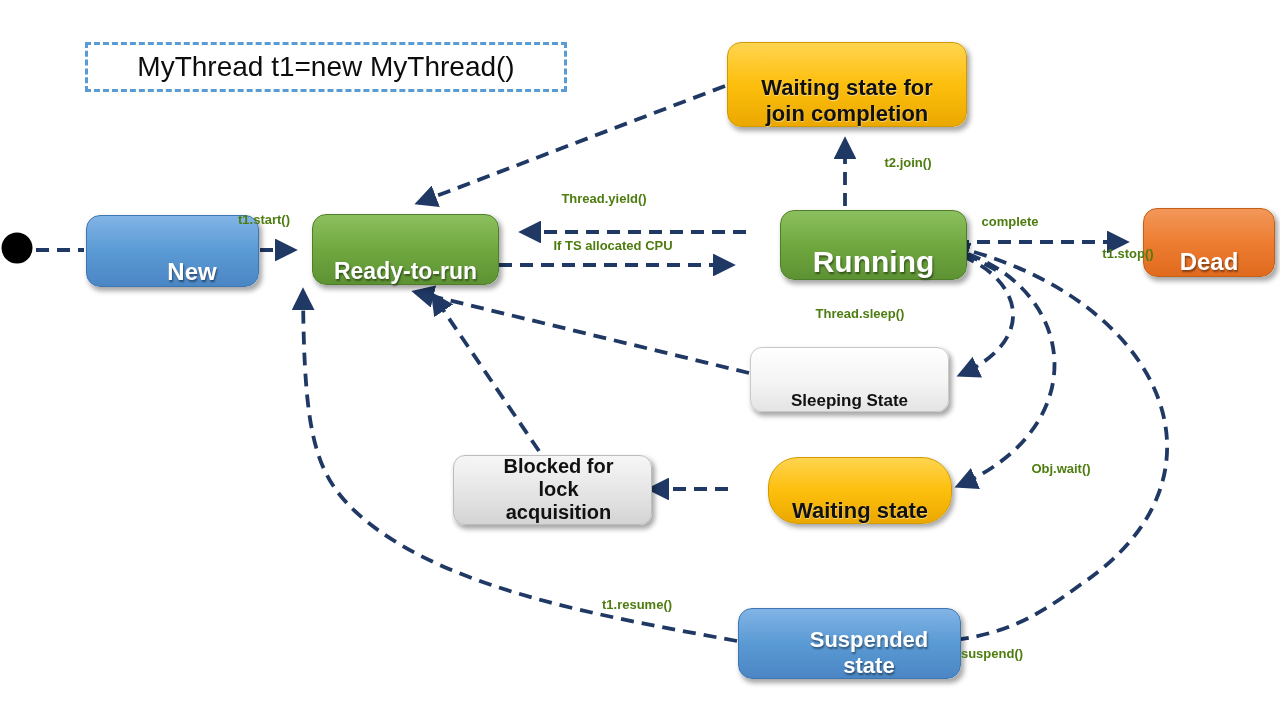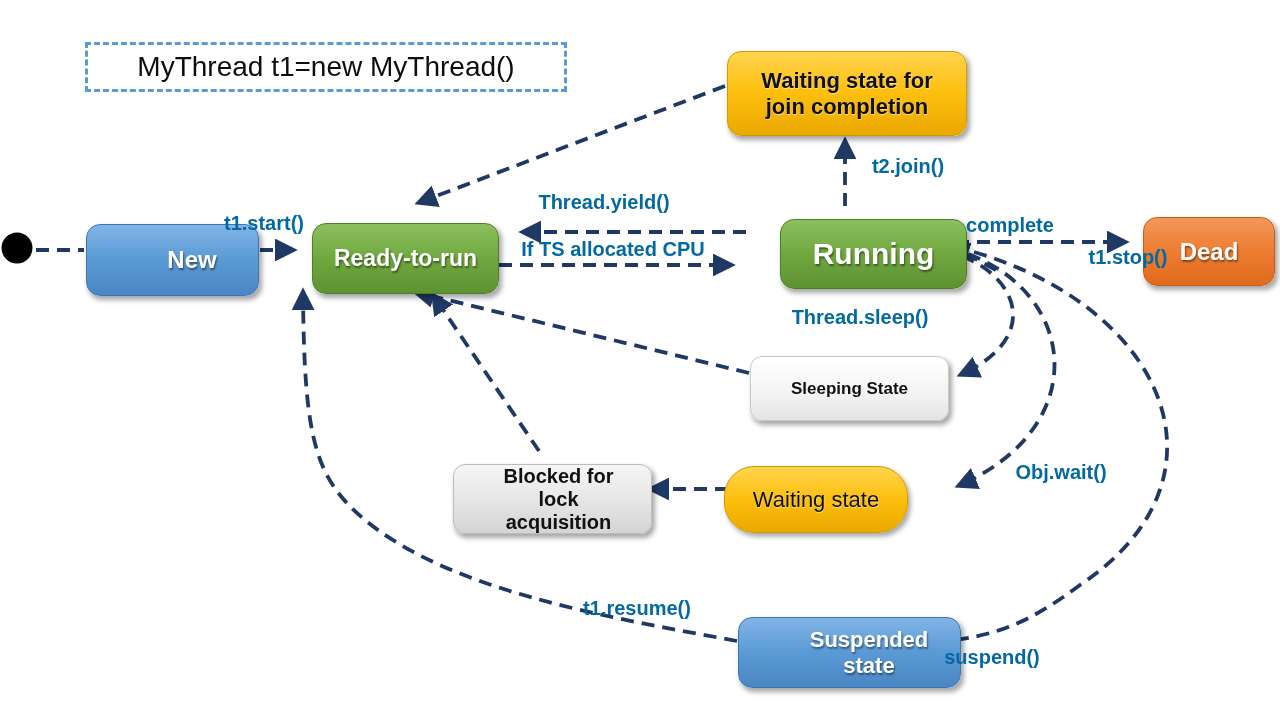--- a/index.html
+++ b/index.html
@@ -2,24 +2,24 @@
 <html><head>
 <meta charset="utf-8">
 <style>
   html,body{margin:0;padding:0;}
   body{
     width:1280px;height:720px;position:relative;background:#ffffff;
     font-family:"Liberation Sans",sans-serif;overflow:hidden;
   }
   #arrows{position:absolute;left:0;top:0;width:1280px;height:720px;}
   .box{
-    position:absolute;display:flex;align-items:center;justify-content:center;
+    position:absolute;display:flex;align-items:flex-end;justify-content:center;
     text-align:center;border-radius:14px;
     box-shadow:2.5px 3.5px 5px rgba(0,0,0,0.35);
-    font-weight:bold;line-height:1.15;margin-top:9px;
+    font-weight:bold;line-height:1.15;
   }
   .box.blue{
     background:linear-gradient(180deg,#82b4e6 0%,#5b9bd5 48%,#4a86c4 100%);
     color:#ffffff;text-shadow:1px 1.5px 2px rgba(0,0,0,0.45);
     border:1px solid #3d76b0;
     padding-left:39px;
   }
   .box.green{
     background:linear-gradient(180deg,#8cc05f 0%,#70a83f 50%,#5d9233 100%);
     color:#ffffff;text-shadow:1px 1.5px 2px rgba(0,0,0,0.45);
@@ -44,29 +44,29 @@
     color:#111111;border:1px solid #bdbdbd;border-radius:12px;padding-left:12px;
   }
   #title-box{
     position:absolute;left:85px;top:42px;width:476px;height:44px;
     border:3px dashed #5b9bd5;background:#ffffff;
     display:flex;align-items:center;justify-content:center;
     font-size:28px;color:#0d0d0d;letter-spacing:0px;
   }
   .tlabel{
     position:absolute;transform:translateX(-50%);white-space:nowrap;
-    color:#0369a1;font-weight:bold;font-size:20px;
+    color:#4d7c0f;font-weight:bold;font-size:13px;
   }
   #state-new{left:86px;top:215px;width:132px;height:70px;font-size:24px;}
   #state-ready{left:312px;top:214px;width:185px;height:69px;font-size:23px;}
   #state-running{left:780px;top:210px;width:185px;height:68px;font-size:30px;}
   #state-dead{left:1143px;top:208px;width:130px;height:67px;font-size:24px;}
   #state-join-wait{left:727px;top:42px;width:238px;height:83px;font-size:22px;font-weight:600;}
   #state-sleeping{left:750px;top:347px;width:197px;height:63px;font-size:17px;font-weight:600;}
-  #state-waiting{left:724px;top:457px;width:182px;height:65px;font-size:22px;font-weight:400;border-radius:30px;}
+  #state-waiting{left:768px;top:457px;width:182px;height:65px;font-size:22px;font-weight:700;border-radius:30px;}
   #state-blocked{left:453px;top:455px;width:185px;height:68px;font-size:20px;font-weight:600;}
   #state-suspended{left:738px;top:608px;width:182px;height:69px;font-size:22px;}
   .pad{padding:0 8px;}
 </style>
 </head>
 <body>
 
 <svg id="arrows" viewBox="0 0 1280 720" xmlns="http://www.w3.org/2000/svg">
   <defs>
     <marker id="ah" markerWidth="6" markerHeight="6" refX="5" refY="3" orient="auto">

